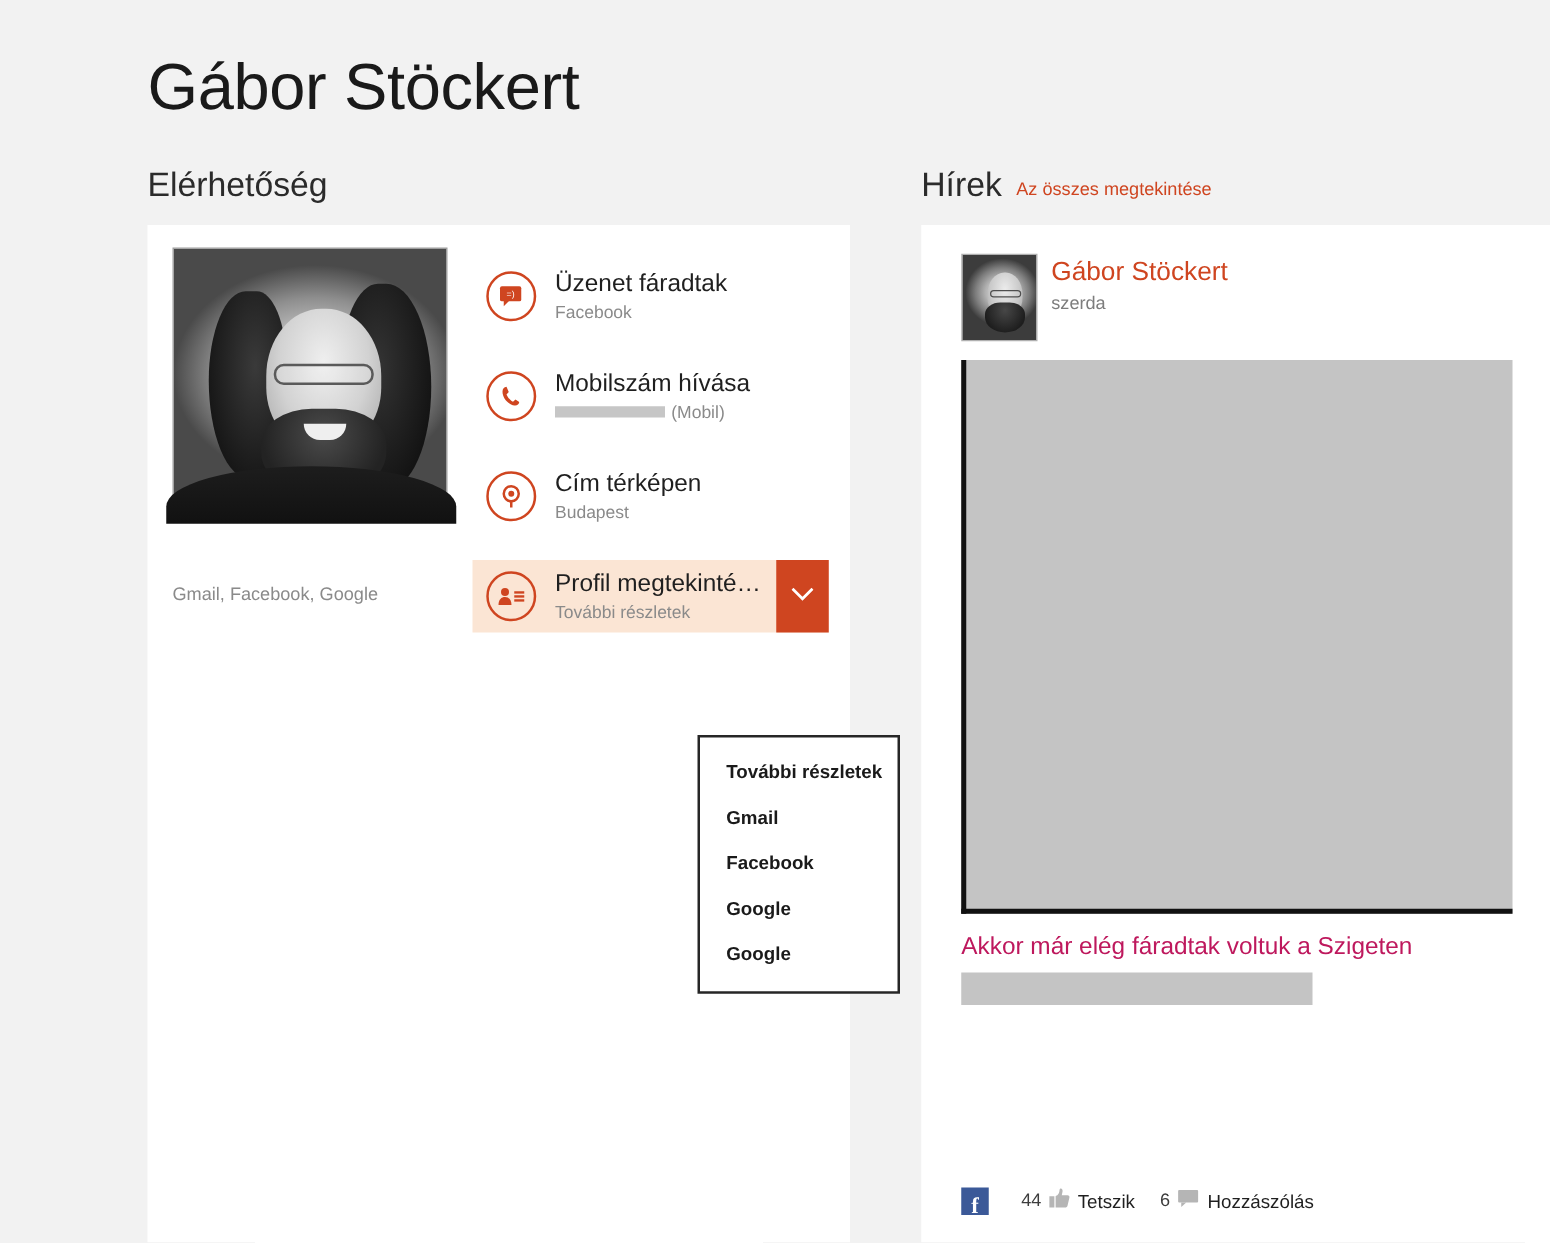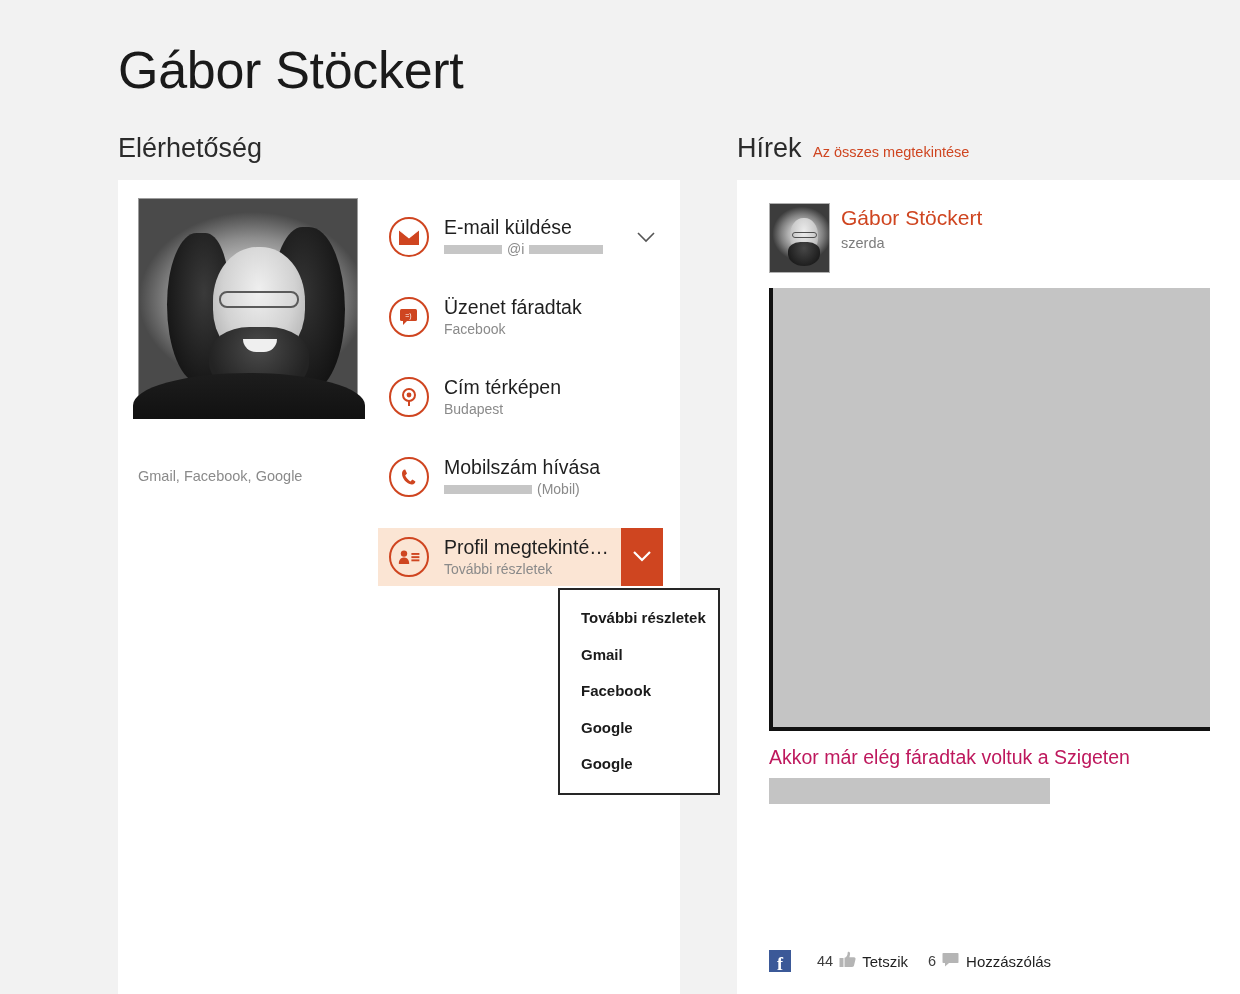--- a/index.html
+++ b/index.html
@@ -218,44 +218,20 @@
     <div class="glasses"></div>
     <div class="beard"></div>
     <div class="smile"></div>
     <div class="shoulders"></div>
   </div>
 
   <div class="sources">Gmail, Facebook, Google</div>
 
   <div class="actions">
 
-    <div class="action-row">
-      <div class="icon-wrap">
-        <div class="icon-circle">
-          <svg width="20" height="16" viewBox="0 0 20 16" aria-hidden="true">
-            <rect x="0" y="0" width="20" height="16" fill="#cf4520"></rect>
-            <path d="M0 1 L10 9 L20 1 L20 0 L0 0 Z" fill="#ffffff"></path>
-            <path d="M0 1.6 L10 9.6 L20 1.6 L20 0.4 L10 8.2 L0 0.4 Z" fill="#ffffff"></path>
-          </svg>
-        </div>
-      </div>
-      <div class="act-text">
-        <div class="act-title">E-mail küldése</div>
-        <div class="act-sub">
-          <span class="redact r-email-a"></span>
-          <span>@i</span>
-          <span class="redact r-email-b"></span>
-        </div>
-      </div>
-      <div class="chev-plain">
-        <svg width="18" height="11" viewBox="0 0 18 11" aria-hidden="true">
-          <path d="M1 1 L9 9 L17 1" stroke="#555" stroke-width="1.6" fill="none"></path>
-        </svg>
-      </div>
-    </div>
 
     <div class="action-row">
       <div class="icon-wrap">
         <div class="icon-circle">
           <svg width="20" height="18" viewBox="0 0 20 18" aria-hidden="true">
             <rect x="1" y="1" width="17" height="12" rx="1.5" fill="#cf4520"></rect>
             <path d="M4 12 L4 17 L9 12 Z" fill="#cf4520"></path>
             <text x="9.5" y="9.5" font-size="7" fill="#ffffff" font-family="Liberation Sans, sans-serif" text-anchor="middle">=)</text>
           </svg>
         </div>
@@ -264,50 +240,50 @@
         <div class="act-title">Üzenet fáradtak</div>
         <div class="act-sub">
           <span>Facebook</span>
         </div>
       </div>
     </div>
 
     <div class="action-row">
       <div class="icon-wrap">
         <div class="icon-circle">
-          <svg width="16" height="20" viewBox="0 0 16 20" aria-hidden="true">
-            <circle cx="8" cy="8" r="6" fill="none" stroke="#cf4520" stroke-width="2"></circle>
-            <circle cx="8" cy="8" r="2.4" fill="#cf4520"></circle>
-            <rect x="7" y="13" width="2" height="6" fill="#cf4520"></rect>
-          </svg>
-        </div>
-      </div>
-      <div class="act-text">
-        <div class="act-title">Cím térképen</div>
-        <div class="act-sub">
-          <span>Budapest</span>
-        </div>
-      </div>
-    </div>
-
-    <div class="action-row">
-      <div class="icon-wrap">
-        <div class="icon-circle">
           <svg width="18" height="18" viewBox="0 0 18 18" aria-hidden="true">
             <path d="M5.2 1.4 C3.2 1.4 2 3.2 2 5.4 C2 10.6 6.6 15.6 11.6 16.4
                      C13.6 16.7 15.2 15.4 15.4 13.6 L12.4 11.6 L10.4 13.4
                      C8.2 12.2 6.2 10 5.2 7.6 L7 5.6 Z" fill="#cf4520"></path>
           </svg>
         </div>
       </div>
       <div class="act-text">
         <div class="act-title">Mobilszám hívása</div>
         <div class="act-sub">
           <span class="redact r-phone"></span>
           <span>(Mobil)</span>
+        </div>
+      </div>
+    </div>
+
+    <div class="action-row">
+      <div class="icon-wrap">
+        <div class="icon-circle">
+          <svg width="16" height="20" viewBox="0 0 16 20" aria-hidden="true">
+            <circle cx="8" cy="8" r="6" fill="none" stroke="#cf4520" stroke-width="2"></circle>
+            <circle cx="8" cy="8" r="2.4" fill="#cf4520"></circle>
+            <rect x="7" y="13" width="2" height="6" fill="#cf4520"></rect>
+          </svg>
+        </div>
+      </div>
+      <div class="act-text">
+        <div class="act-title">Cím térképen</div>
+        <div class="act-sub">
+          <span>Budapest</span>
         </div>
       </div>
     </div>
 
     <div class="action-row selected">
       <div class="icon-wrap">
         <div class="icon-circle">
           <svg width="22" height="16" viewBox="0 0 22 16" aria-hidden="true">
             <circle cx="6" cy="4.6" r="3.2" fill="#cf4520"></circle>
             <path d="M0.8 15 C0.8 10.6 3.2 8.6 6 8.6 C8.8 8.6 11.2 10.6 11.2 15 Z" fill="#cf4520"></path>

